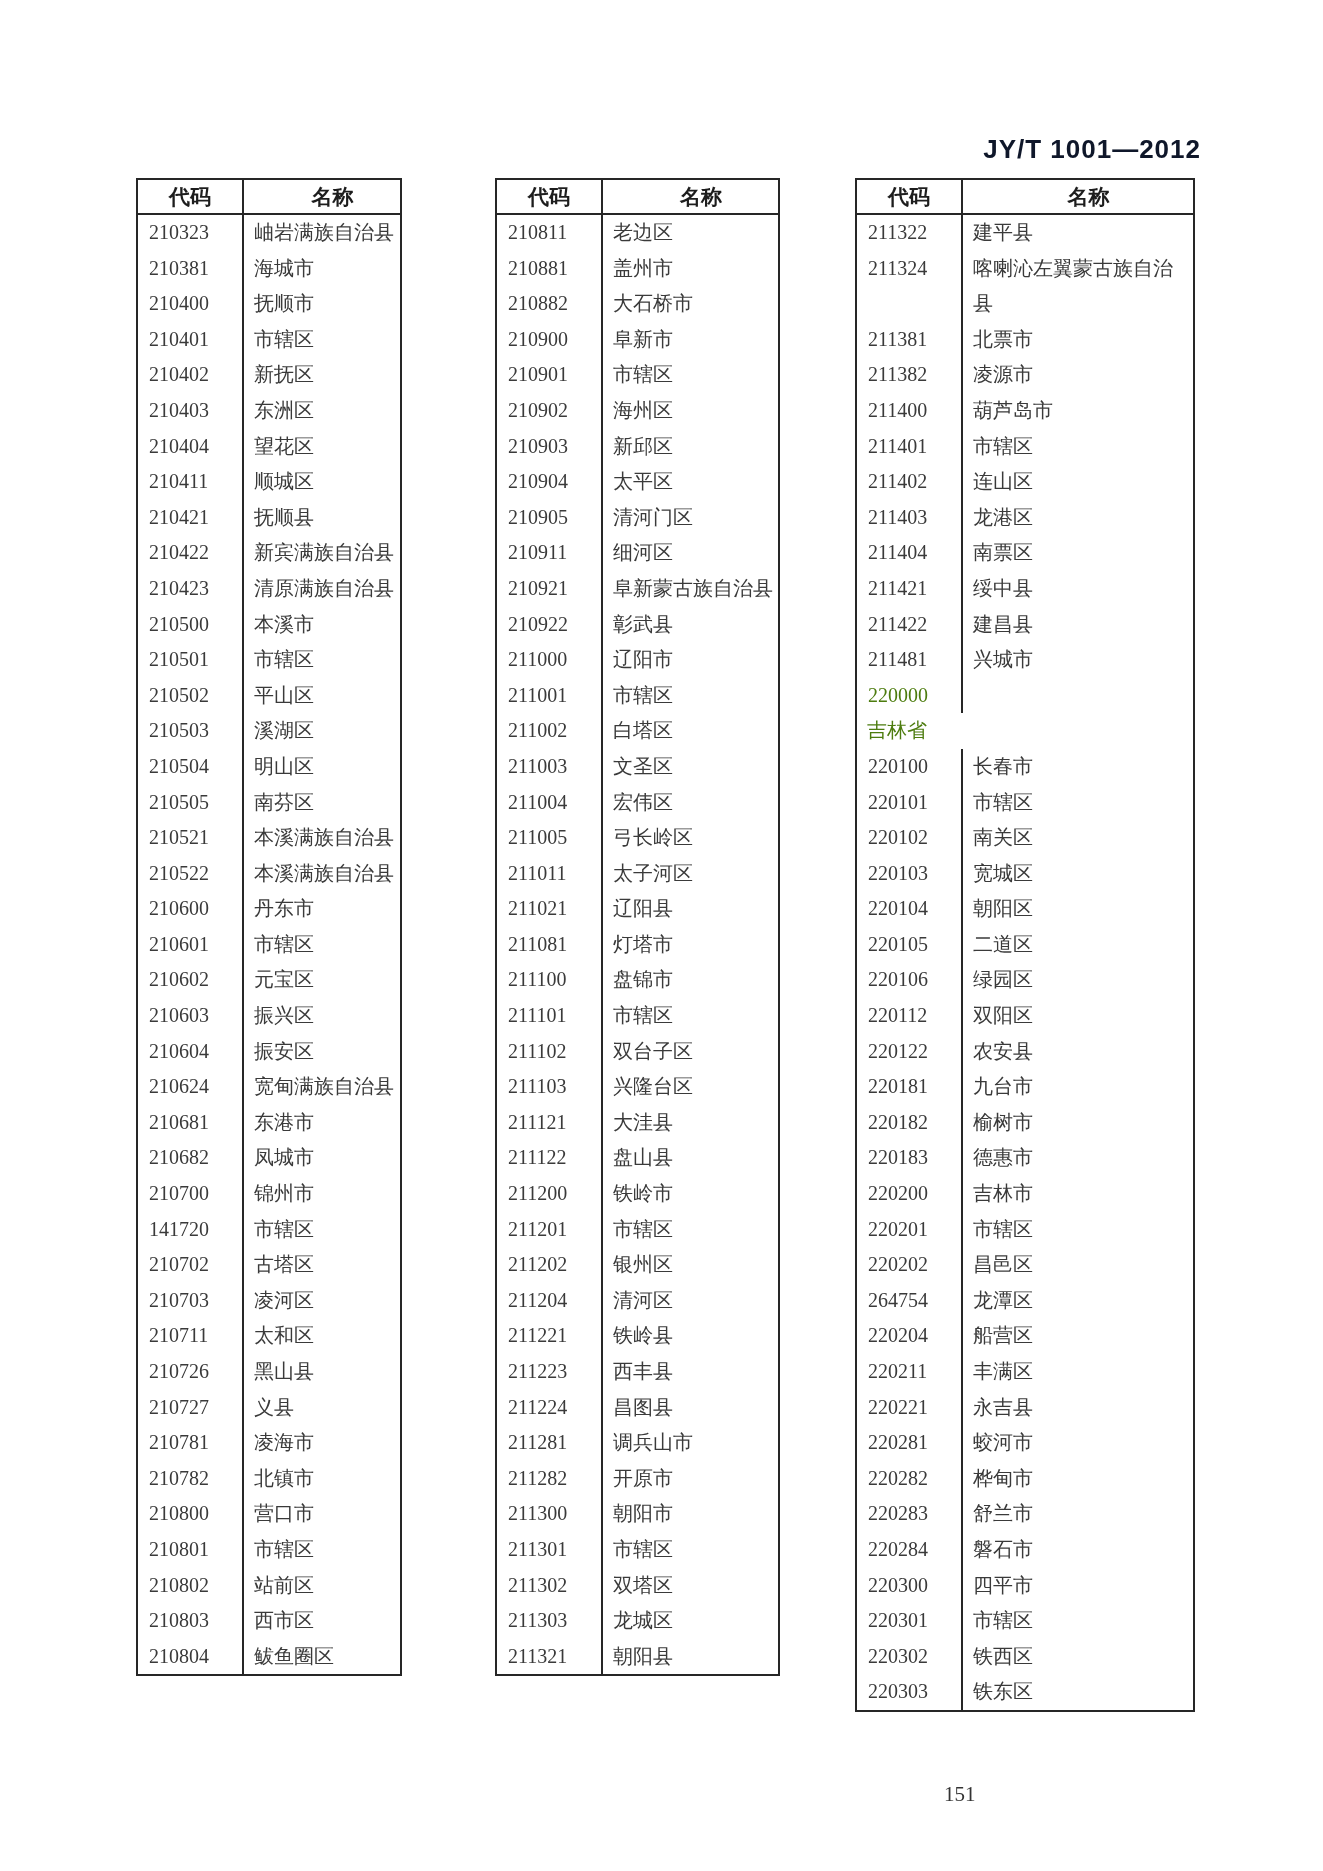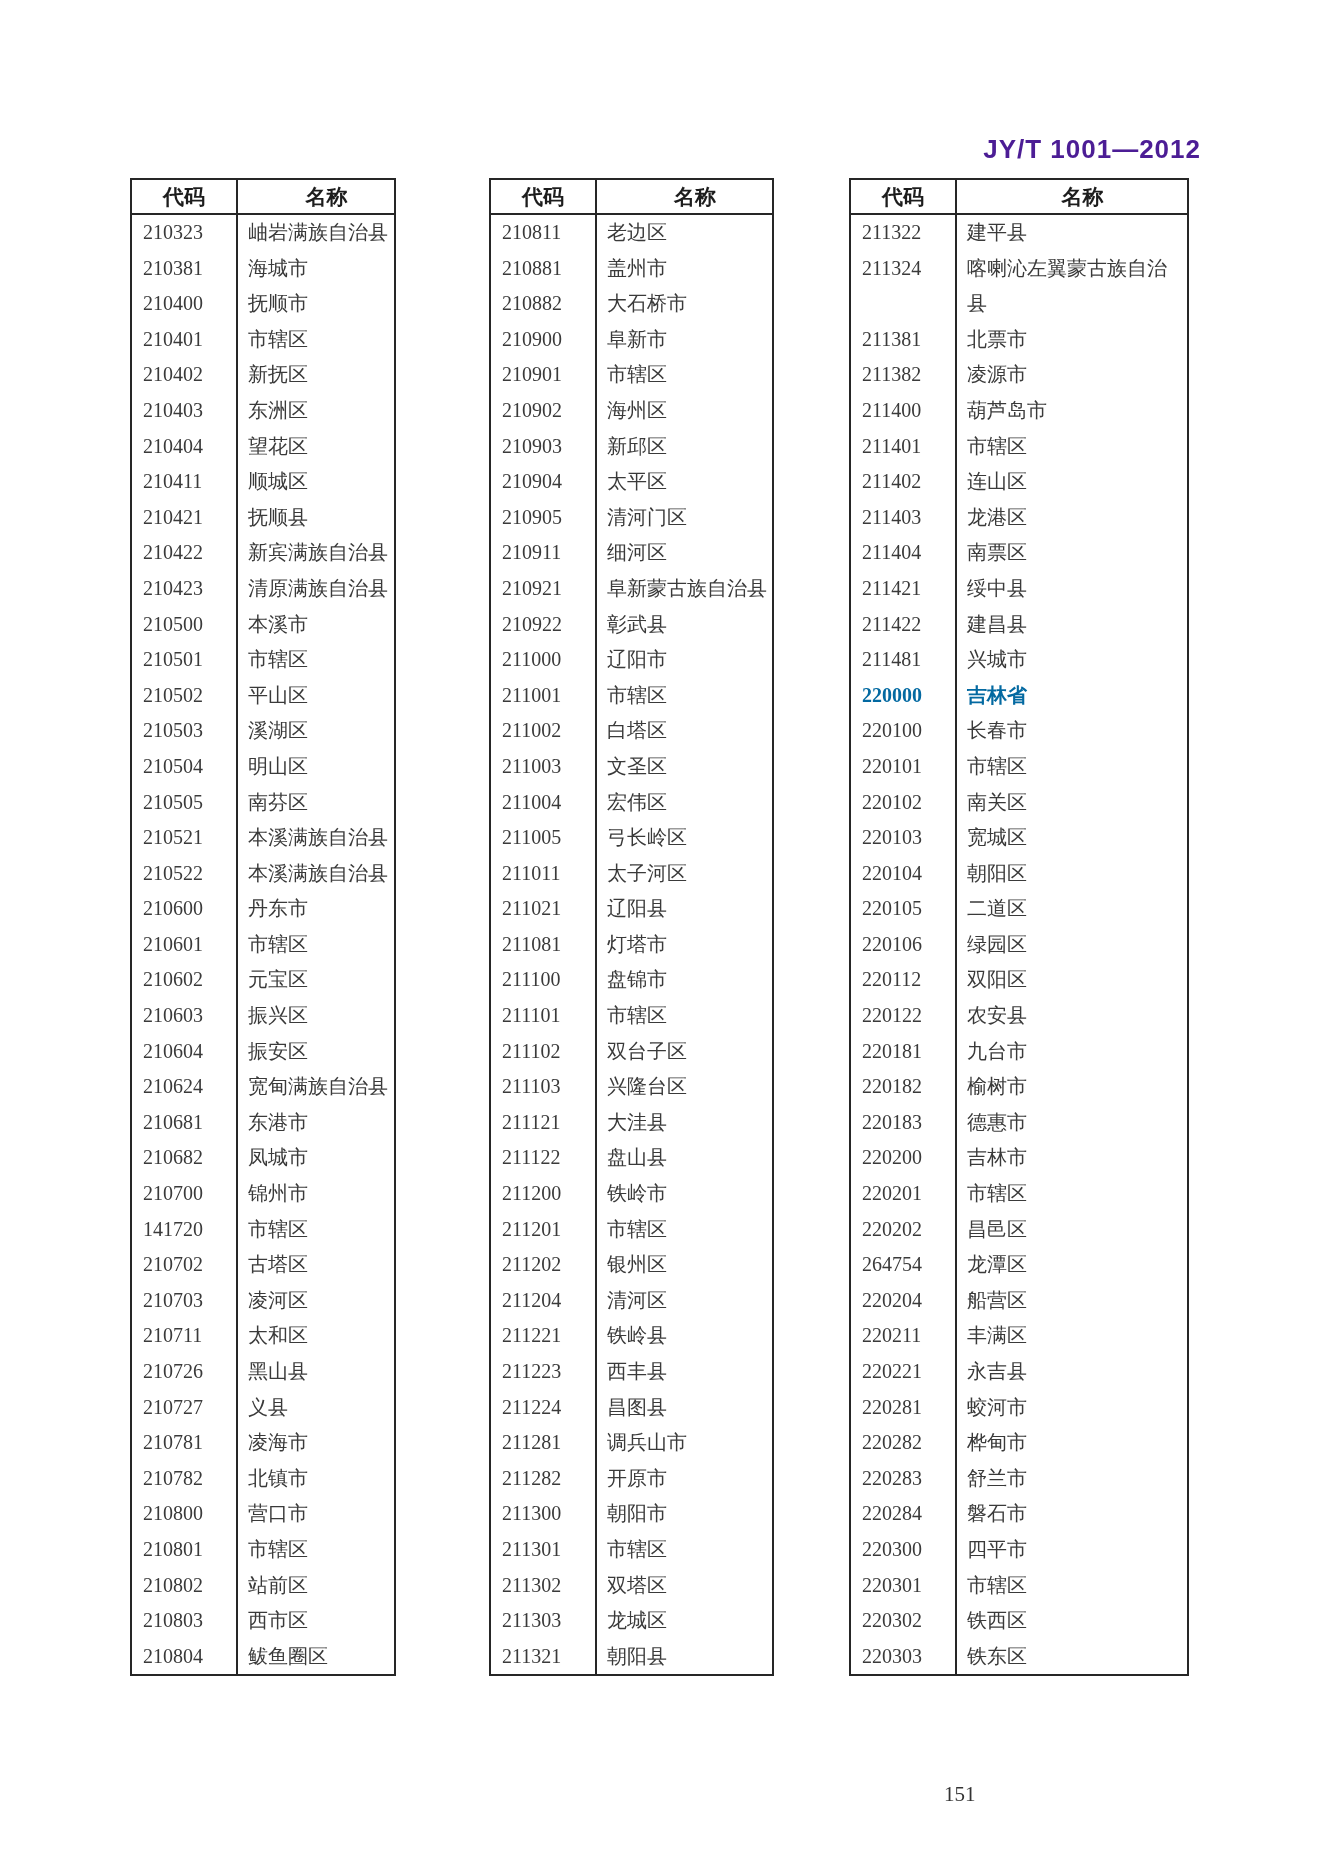--- a/index.html
+++ b/index.html
@@ -11,26 +11,26 @@
     color: #3a3a3a;
     overflow: hidden;
   }
   .doc-header {
     position: absolute;
     top: 134px;
     right: 122px;
     font-family: "Liberation Sans", "DejaVu Sans", sans-serif;
     font-weight: bold;
     font-size: 26px;
-    color: #4c1d95;
+    color: #0f172a;
     letter-spacing: 1px;
   }
   .tables {
     position: absolute;
-    left: 130px;
+    left: 136px;
     top: 178px;
     display: flex;
   }
   .ctable {
     box-sizing: border-box;
     border: 2px solid #262626;
     background: #fff;
     align-self: flex-start;
   }
   .ctable.t1 { width: 266px; margin-right: 93px; }
@@ -62,21 +62,21 @@
     width: 106px; flex: none;
     border-right: 2px solid #262626;
     padding-left: 11px;
   }
   .row .name {
     flex: 1;
     padding-left: 10px;
     padding-right: 2px;
     word-break: break-all;
   }
-  .row.bold { color: #0369a1; font-weight: bold; }
+  .row.bold { color: #4d7c0f; font-weight: normal; flex-direction: column; }
   .row.bold .name { font-family: "Liberation Sans", "DejaVu Sans", sans-serif; }
   .page-number {
     position: absolute;
     left: 944px;
     top: 1782px;
     font-size: 21px;
     color: #333333;
     font-family: Liberation Serif, serif;
   }
 </style>

